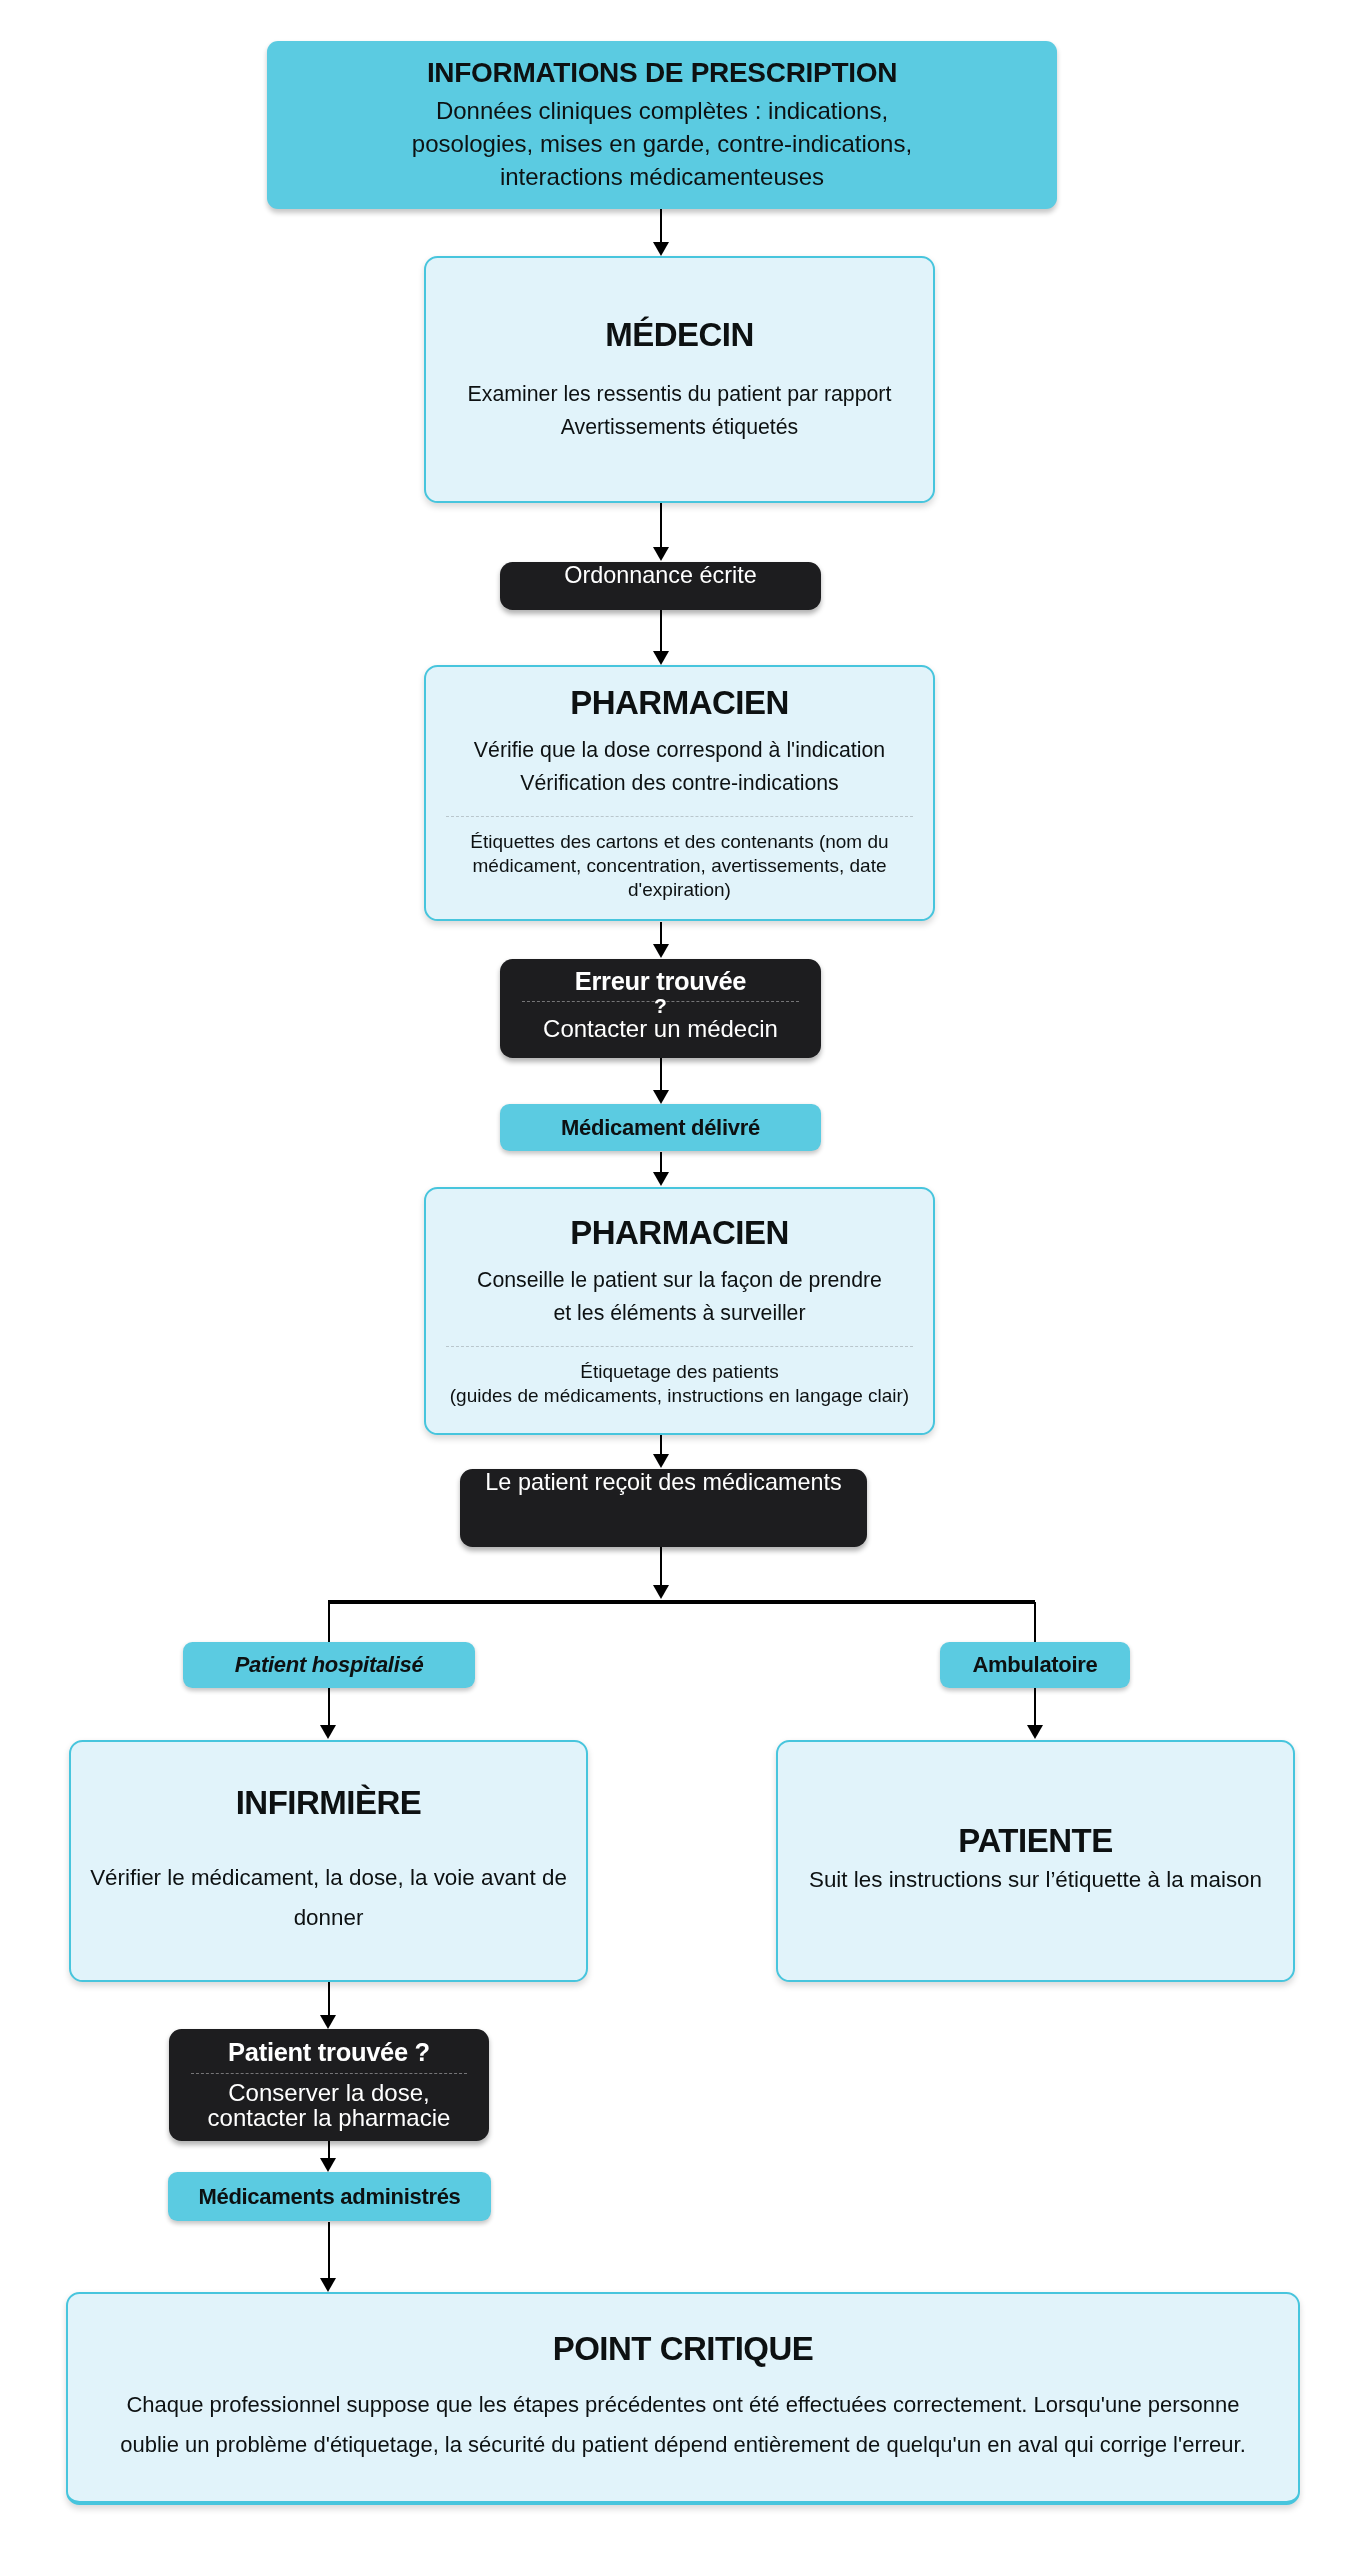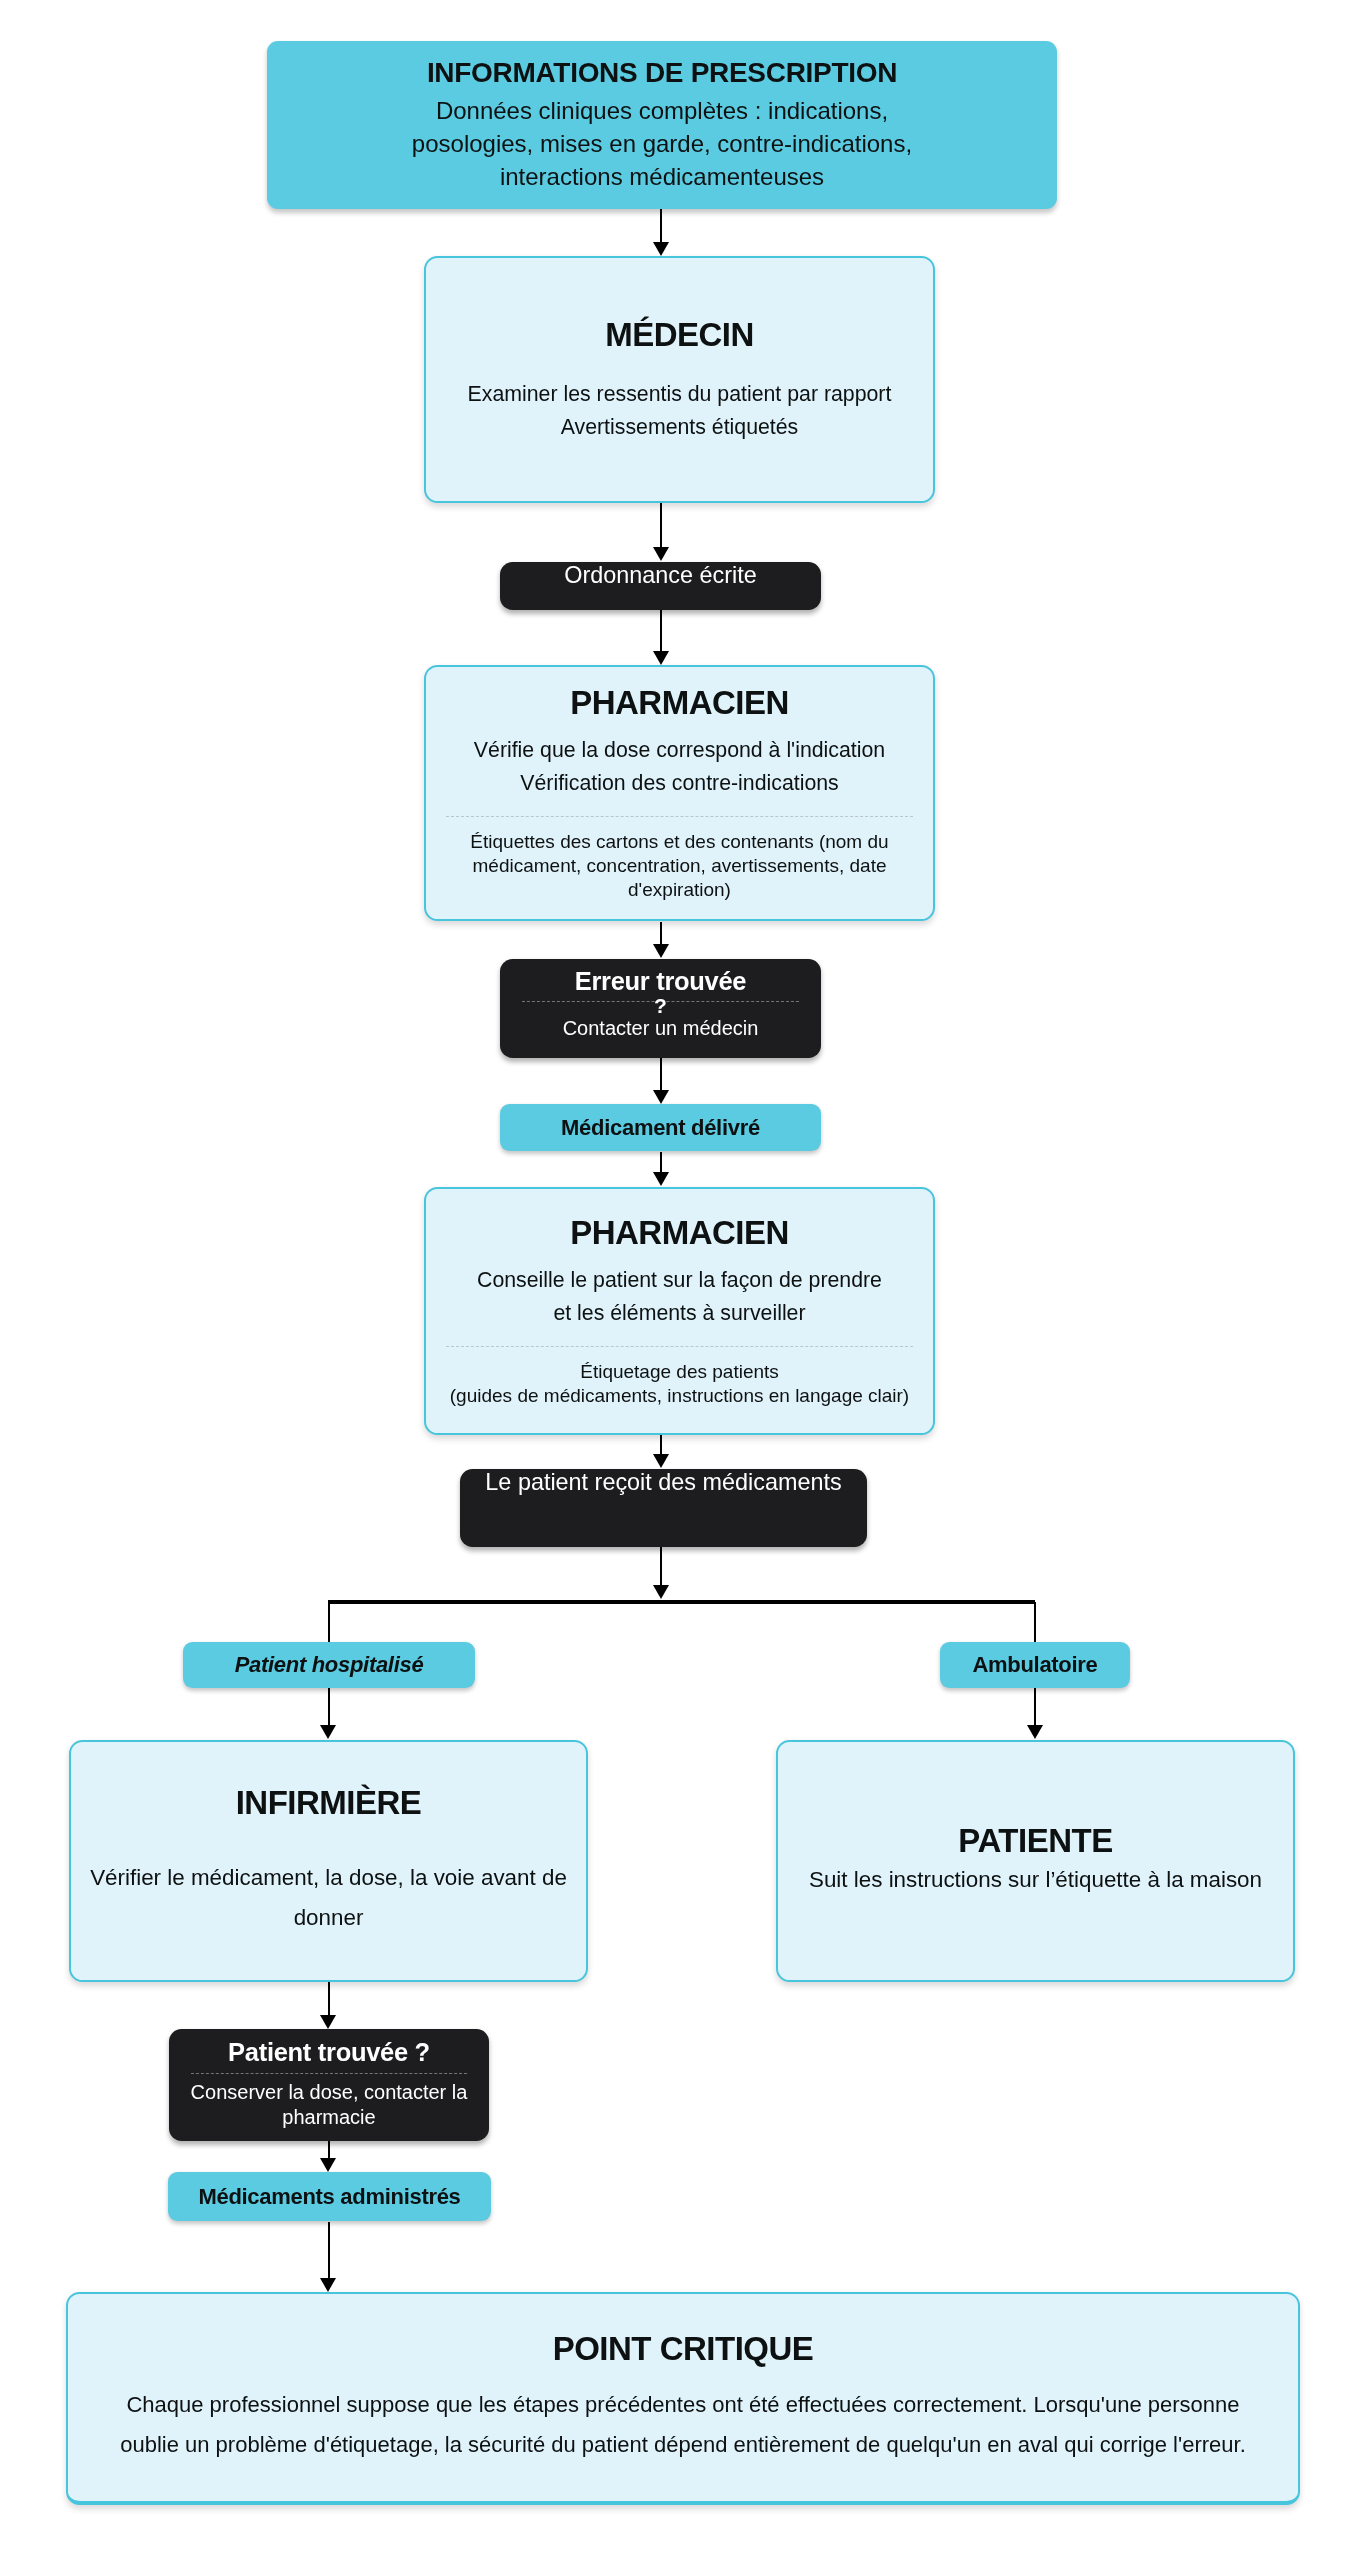--- a/index.html
+++ b/index.html
@@ -47,21 +47,21 @@
   .ibody  { font-size:24px; line-height:33px; width:572px; margin-top:4.2px; }
 
   .title  { font-size:33px; font-weight:bold; letter-spacing:-0.5px; }
   .line   { font-size:21.3px; line-height:33px; }
   .body-txt { font-size:22.4px; line-height:40px; width:478px; }
   .note   { font-size:19px; line-height:24px; width:468px; }
   .dashed { border-top:1.6px dashed #b9c6cc; width:92%; margin:15.6px auto 13.5px auto; }
 
   .dlabel { font-size:23.4px; }
   .dtitle { font-size:25.5px; font-weight:bold; letter-spacing:-0.3px; }
-  .dsub   { font-size:20px; line-height:25px; width:291px; }
+  .dsub   { font-size:24px; line-height:25px; width:291px; }
   .ddash  { border-top:1.6px dashed #757577; width:86%; margin:5.2px auto 0 auto; }
   .qmark  { font-size:21px; font-weight:bold; margin-top:-8.3px; margin-bottom:-2.1px; }
 </style>
 </head>
 <body>
 
 <div class="stage">
 
   <div class="box-cyan" style="left:267px; top:41px; width:790px; height:168px;">
     <div class="ititle">INFORMATIONS DE PRESCRIPTION</div>

